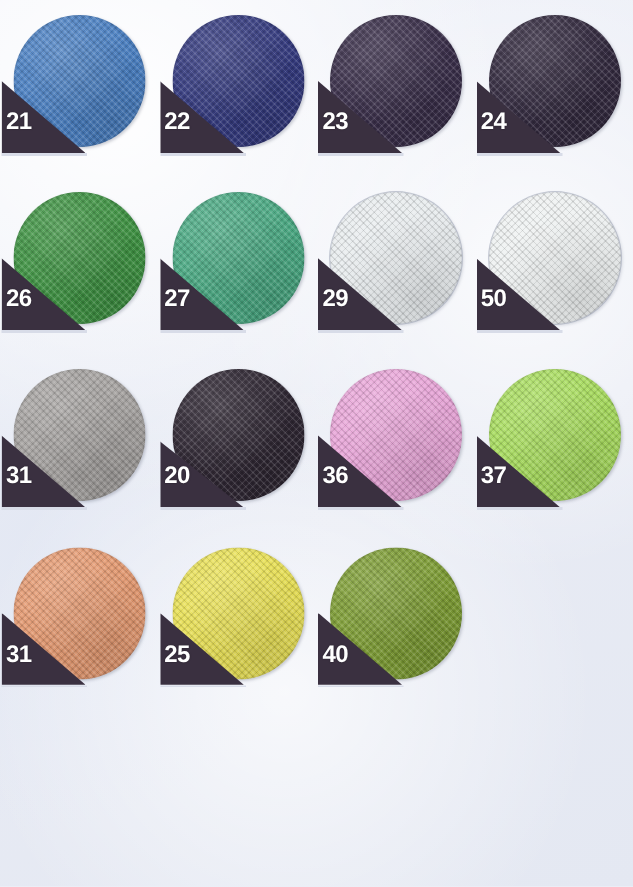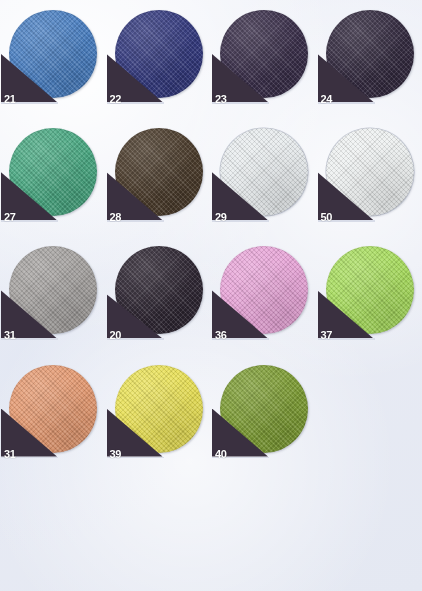--- a/index.html
+++ b/index.html
@@ -104,23 +104,23 @@
     left: 1px;
     top: 100px;
     width: 57px;
     height: 1.5px;
     background: #d8dce8;
   }
 
   .swatch-number {
     position: absolute;
     left: 4px;
-    top: 92px;
+    top: 72px;
     font-family: "Liberation Sans", sans-serif;
-    font-size: 11px;
+    font-size: 16px;
     font-weight: bold;
     line-height: 1;
     letter-spacing: -0.4px;
     color: #ffffff;
     text-shadow: 0 0 1px rgba(0,0,0,0.55);
     -webkit-user-select: none;
     user-select: none;
   }
 </style>
 </head>
@@ -146,30 +146,30 @@
         <div class="swatch-rule"></div>
         <div class="swatch-number">23</div>
       </div>
       <div class="swatch-cell">
         <div class="swatch-disc" title="24 — dark aubergine" style="--c: #342b40;"></div>
         <div class="swatch-tab" style="--tab: #3a3040;"></div>
         <div class="swatch-rule"></div>
         <div class="swatch-number">24</div>
       </div>
       <div class="swatch-cell">
+        <div class="swatch-disc" title="26 — grass green" style="--c: #3f9243;"></div>
+        <div class="swatch-tab" style="--tab: #3a3040;"></div>
+        <div class="swatch-rule"></div>
+        <div class="swatch-number">26</div>
+      </div>
+      <div class="swatch-cell">
         <div class="swatch-disc" title="27 — jade green" style="--c: #4aa882;"></div>
         <div class="swatch-tab" style="--tab: #3a3040;"></div>
         <div class="swatch-rule"></div>
         <div class="swatch-number">27</div>
-      </div>
-      <div class="swatch-cell">
-        <div class="swatch-disc" title="28 — dark chocolate" style="--c: #4b3c2c;"></div>
-        <div class="swatch-tab" style="--tab: #3a3040;"></div>
-        <div class="swatch-rule"></div>
-        <div class="swatch-number">28</div>
       </div>
       <div class="swatch-cell">
         <div class="swatch-disc light" title="29 — off white" style="--c: #e8ecee;"></div>
         <div class="swatch-tab" style="--tab: #3a3040;"></div>
         <div class="swatch-rule"></div>
         <div class="swatch-number">29</div>
       </div>
       <div class="swatch-cell">
         <div class="swatch-disc light" title="30 — bright white" style="--c: #eef1f1;"></div>
         <div class="swatch-tab" style="--tab: #3a3040;"></div>
@@ -203,21 +203,21 @@
       <div class="swatch-cell">
         <div class="swatch-disc" title="38 — salmon peach" style="--c: #e49a72;"></div>
         <div class="swatch-tab" style="--tab: #3a3040;"></div>
         <div class="swatch-rule"></div>
         <div class="swatch-number">31</div>
       </div>
       <div class="swatch-cell">
         <div class="swatch-disc" title="39 — bright yellow" style="--c: #e8e057;"></div>
         <div class="swatch-tab" style="--tab: #3a3040;"></div>
         <div class="swatch-rule"></div>
-        <div class="swatch-number">39</div>
+        <div class="swatch-number">25</div>
       </div>
       <div class="swatch-cell">
         <div class="swatch-disc" title="40 — olive green" style="--c: #7d9c35;"></div>
         <div class="swatch-tab" style="--tab: #3a3040;"></div>
         <div class="swatch-rule"></div>
         <div class="swatch-number">40</div>
       </div>
     </div>
 </div>
 

